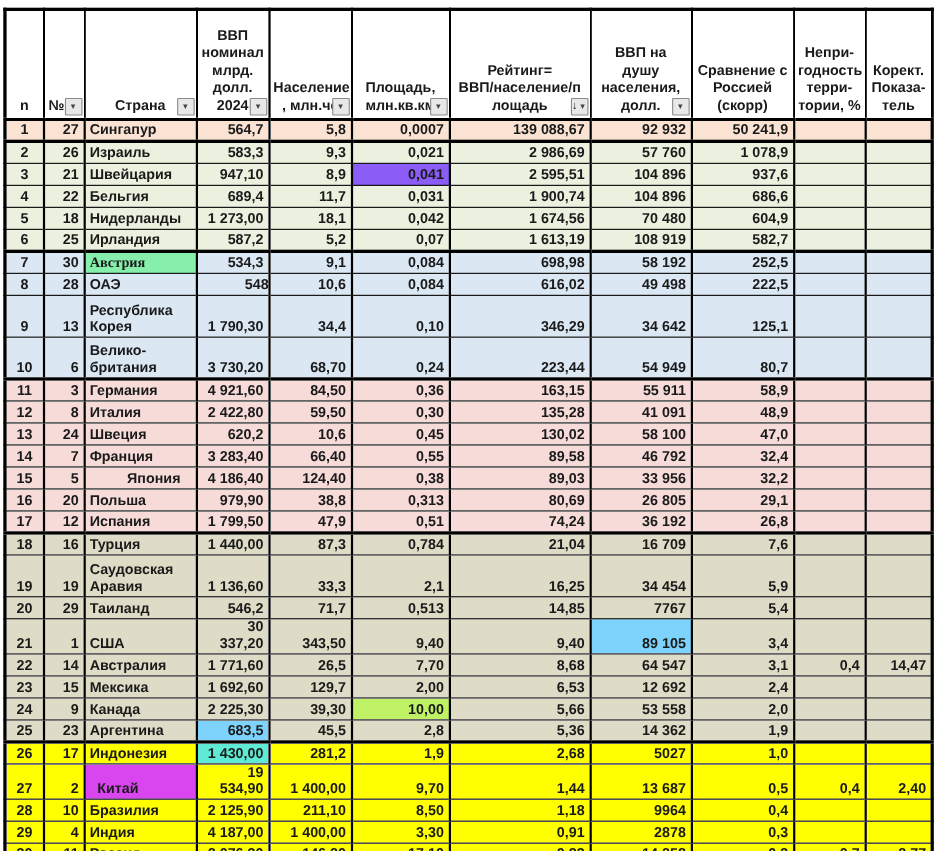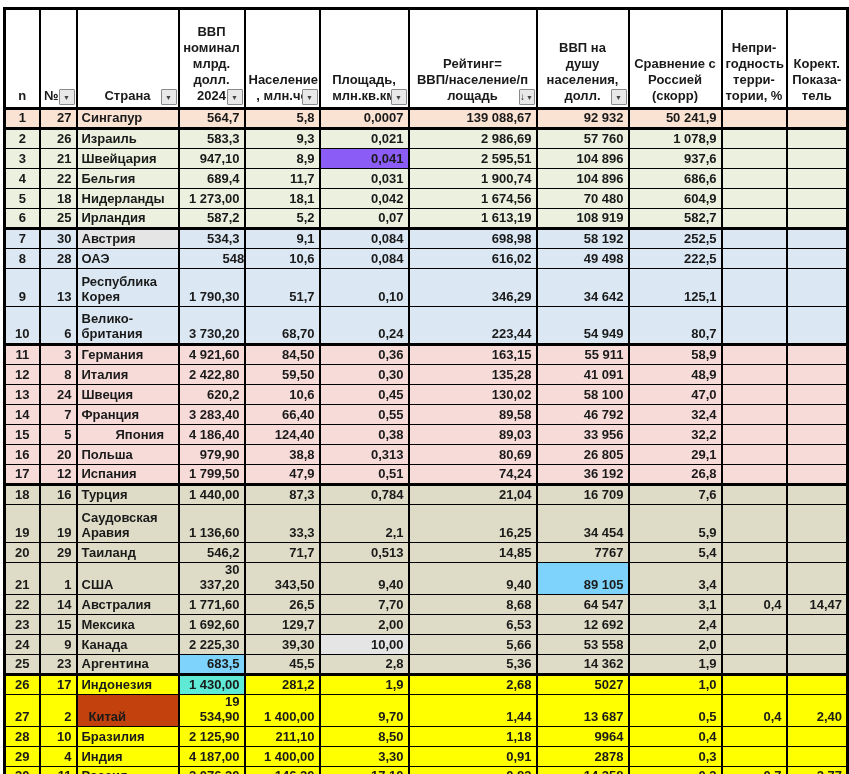--- a/index.html
+++ b/index.html
@@ -152,21 +152,21 @@
           <td class="al-r" style="background: rgb(235, 241, 222);">0,07</td>
           <td class="al-r" style="background: rgb(235, 241, 222);">1 613,19</td>
           <td class="al-r" style="background: rgb(235, 241, 222);">108 919</td>
           <td class="al-r" style="background: rgb(235, 241, 222);">582,7</td>
           <td class="al-r" style="background: rgb(235, 241, 222);"></td>
           <td class="al-r" style="background: rgb(235, 241, 222);"></td>
         </tr>
         <tr class="gstart">
           <td class="al-c" style="background: rgb(219, 232, 244);">7</td>
           <td class="al-r" style="background: rgb(219, 232, 244);">30</td>
-          <td class="al-l" style="background: #e5e5e5;">Австрия</td>
+          <td class="al-l" style="background: #86efac; font-family: Liberation Serif, serif;">Австрия</td>
           <td class="al-r" style="background: rgb(219, 232, 244);">534,3</td>
           <td class="al-r" style="background: rgb(219, 232, 244);">9,1</td>
           <td class="al-r" style="background: rgb(219, 232, 244);">0,084</td>
           <td class="al-r" style="background: rgb(219, 232, 244);">698,98</td>
           <td class="al-r" style="background: rgb(219, 232, 244);">58 192</td>
           <td class="al-r" style="background: rgb(219, 232, 244);">252,5</td>
           <td class="al-r" style="background: rgb(219, 232, 244);"></td>
           <td class="al-r" style="background: rgb(219, 232, 244);"></td>
         </tr>
         <tr>
@@ -180,21 +180,21 @@
           <td class="al-r" style="background: rgb(219, 232, 244);">49 498</td>
           <td class="al-r" style="background: rgb(219, 232, 244);">222,5</td>
           <td class="al-r" style="background: rgb(219, 232, 244);"></td>
           <td class="al-r" style="background: rgb(219, 232, 244);"></td>
         </tr>
         <tr class="tall">
           <td class="al-c" style="background: rgb(219, 232, 244);">9</td>
           <td class="al-r" style="background: rgb(219, 232, 244);">13</td>
           <td class="al-l" style="background: rgb(219, 232, 244);">Республика Корея</td>
           <td class="al-r" style="background: rgb(219, 232, 244);">1 790,30</td>
-          <td class="al-r" style="background: rgb(219, 232, 244);">51,7</td>
+          <td class="al-r" style="background: rgb(219, 232, 244);">34,4</td>
           <td class="al-r" style="background: rgb(219, 232, 244);">0,10</td>
           <td class="al-r" style="background: rgb(219, 232, 244);">346,29</td>
           <td class="al-r" style="background: rgb(219, 232, 244);">34 642</td>
           <td class="al-r" style="background: rgb(219, 232, 244);">125,1</td>
           <td class="al-r" style="background: rgb(219, 232, 244);"></td>
           <td class="al-r" style="background: rgb(219, 232, 244);"></td>
         </tr>
         <tr class="tall">
           <td class="al-c" style="background: rgb(219, 232, 244);">10</td>
           <td class="al-r" style="background: rgb(219, 232, 244);">6</td>
@@ -376,21 +376,21 @@
           <td class="al-r" style="background: rgb(222, 220, 198);">2,4</td>
           <td class="al-r" style="background: rgb(222, 220, 198);"></td>
           <td class="al-r" style="background: rgb(222, 220, 198);"></td>
         </tr>
         <tr>
           <td class="al-c" style="background: rgb(222, 220, 198);">24</td>
           <td class="al-r" style="background: rgb(222, 220, 198);">9</td>
           <td class="al-l" style="background: rgb(222, 220, 198);">Канада</td>
           <td class="al-r" style="background: rgb(222, 220, 198);">2 225,30</td>
           <td class="al-r" style="background: rgb(222, 220, 198);">39,30</td>
-          <td class="al-r" style="background: #e5e5e5; margin-left: 28px;">10,00</td>
+          <td class="al-r" style="background: #bef264; margin-left: 28px;">10,00</td>
           <td class="al-r" style="background: rgb(222, 220, 198);">5,66</td>
           <td class="al-r" style="background: rgb(222, 220, 198);">53 558</td>
           <td class="al-r" style="background: rgb(222, 220, 198);">2,0</td>
           <td class="al-r" style="background: rgb(222, 220, 198);"></td>
           <td class="al-r" style="background: rgb(222, 220, 198);"></td>
         </tr>
         <tr>
           <td class="al-c" style="background: rgb(222, 220, 198);">25</td>
           <td class="al-r" style="background: rgb(222, 220, 198);">23</td>
           <td class="al-l" style="background: rgb(222, 220, 198);">Аргентина</td>
@@ -412,21 +412,21 @@
           <td class="al-r" style="background: rgb(255, 255, 0);">1,9</td>
           <td class="al-r" style="background: rgb(255, 255, 0);">2,68</td>
           <td class="al-r" style="background: rgb(255, 255, 0);">5027</td>
           <td class="al-r" style="background: rgb(255, 255, 0);">1,0</td>
           <td class="al-r" style="background: rgb(255, 255, 0);"></td>
           <td class="al-r" style="background: rgb(255, 255, 0);"></td>
         </tr>
         <tr>
           <td class="al-c" style="background: rgb(255, 255, 0);">27</td>
           <td class="al-r" style="background: rgb(255, 255, 0);">2</td>
-          <td class="al-l" style="background: #c2410c; padding-left: 11px;">Китай</td>
+          <td class="al-l" style="background: #d946ef; padding-left: 11px;">Китай</td>
           <td class="al-r" style="background: rgb(255, 255, 0);">19 534,90</td>
           <td class="al-r" style="background: rgb(255, 255, 0);">1 400,00</td>
           <td class="al-r" style="background: rgb(255, 255, 0);">9,70</td>
           <td class="al-r" style="background: rgb(255, 255, 0);">1,44</td>
           <td class="al-r" style="background: rgb(255, 255, 0);">13 687</td>
           <td class="al-r" style="background: rgb(255, 255, 0);">0,5</td>
           <td class="al-r" style="background: rgb(255, 255, 0);">0,4</td>
           <td class="al-r" style="background: rgb(255, 255, 0);">2,40</td>
         </tr>
         <tr>

